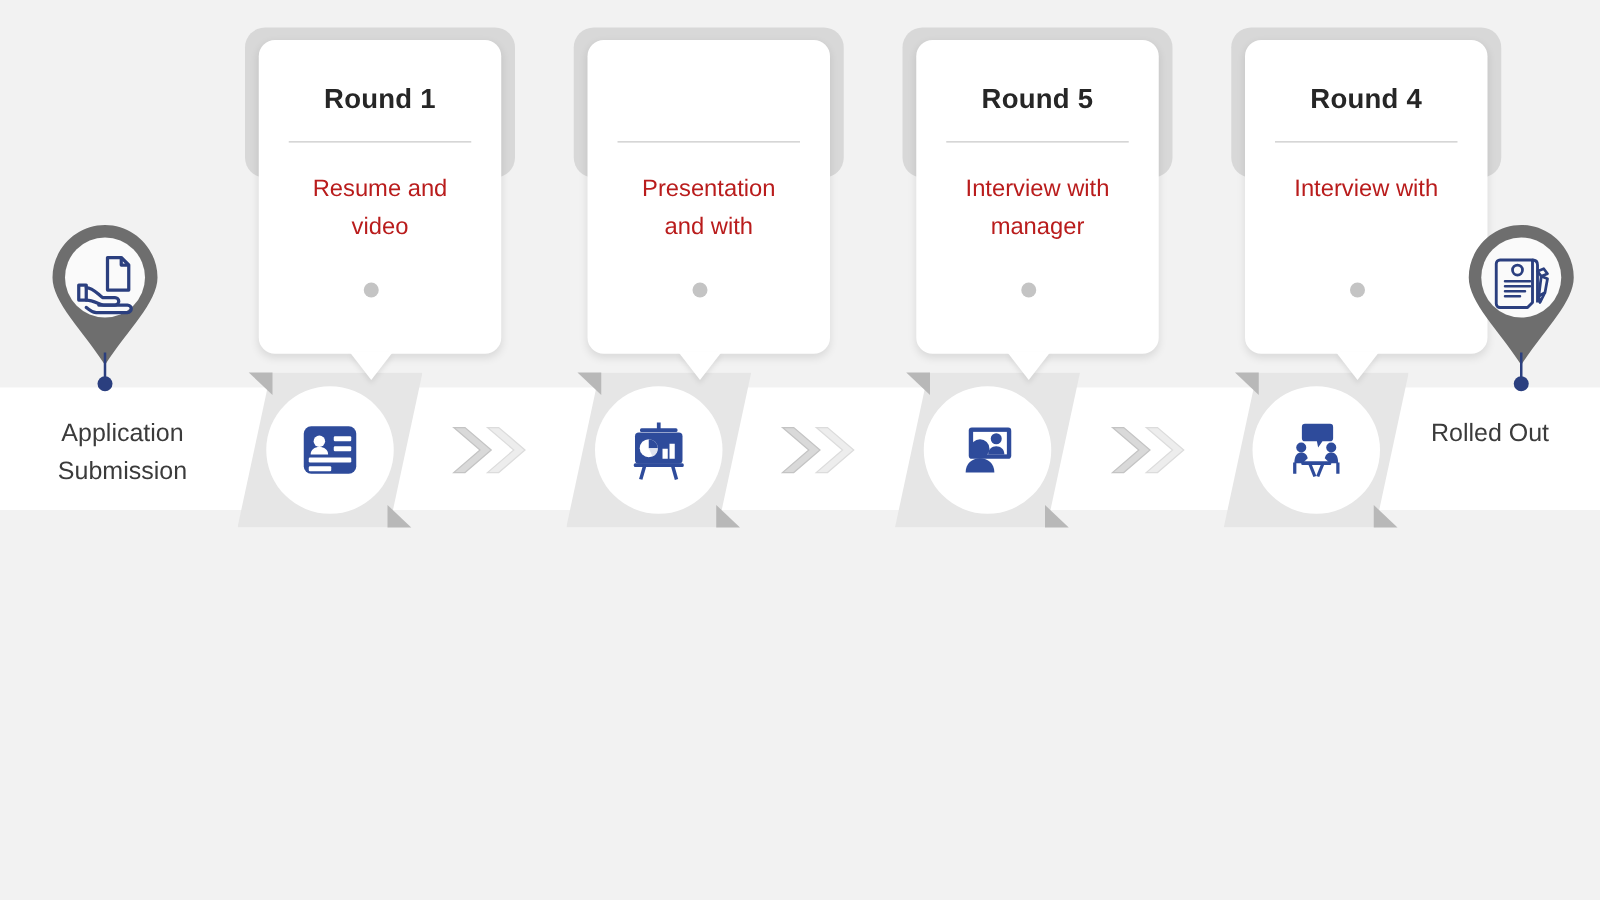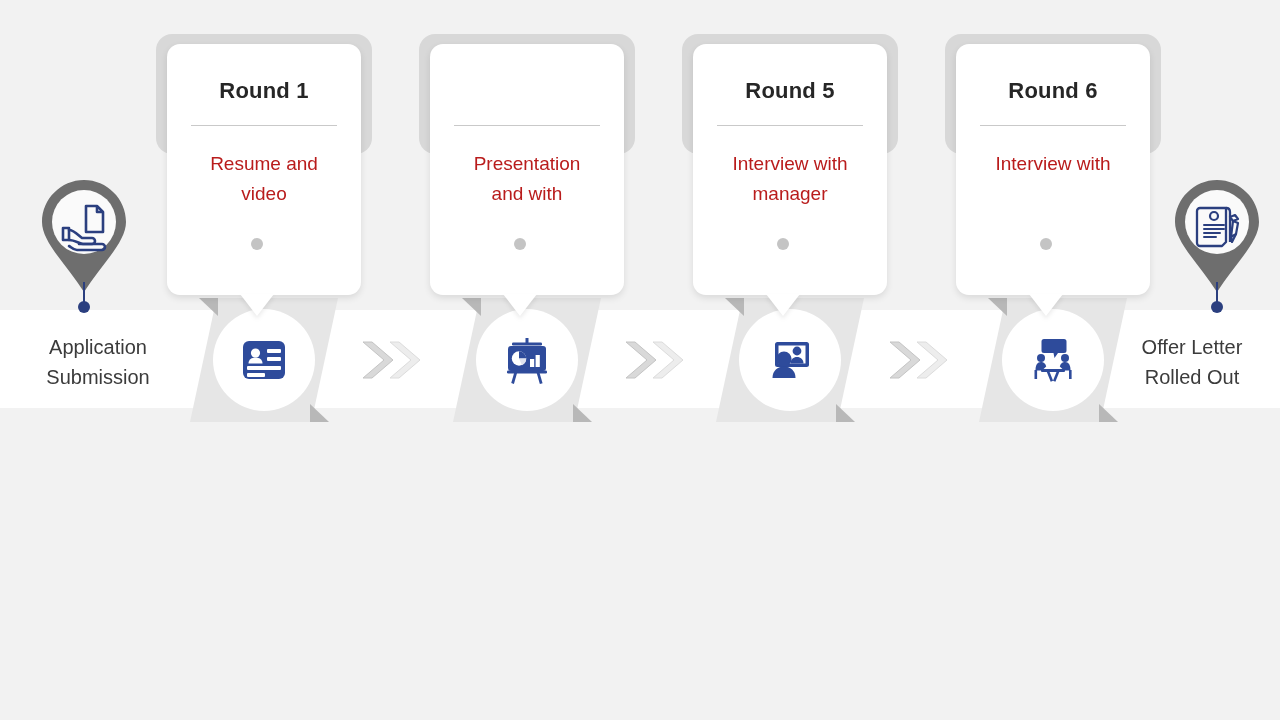--- a/index.html
+++ b/index.html
@@ -26,23 +26,24 @@
     left: 0;
     top: 310px;
     width: 1280px;
     height: 98px;
     background: #ffffff;
   }
 
   
   .card-wrap {
     position: absolute;
-    top: 34px;
+    top: 22px;
     width: 179px;
     height: 275px;
+    margin-left: 40px;
   }
   .card-shadowcard {
     position: absolute;
     left: -11px;
     top: 0px;
     width: 216px;
     height: 120px;
     background: #d8d8d8;
     border-radius: 16px;
   }
@@ -376,21 +377,21 @@
       <div>Interview with</div>
       <div>manager</div>
     </div>
     <div class="card-dot"></div>
     <div class="card-pointer"></div>
   </div>
 
   <div class="card-wrap" style="left:956px;">
     <div class="card-shadowcard"></div>
     <div class="card"></div>
-    <div class="card-title">Round 6</div>
+    <div class="card-title">Round 4</div>
     <div class="card-divider"></div>
     <div class="card-body">
       <div>Interview with</div>
     </div>
     <div class="card-dot"></div>
     <div class="card-pointer"></div>
   </div>
 
   <div class="pin" style="left:36px;">
     <svg class="pin-drop" viewBox="0 0 96 120">
@@ -429,17 +430,16 @@
     <div class="pin-stem"></div>
     <div class="pin-bead"></div>
   </div>
 
   <div class="end-label" style="left:13px;">
     <div>Application</div>
     <div>Submission</div>
   </div>
 
   <div class="end-label" style="left:1107px;">
-    <div>Offer Letter</div>
     <div>Rolled Out</div>
   </div>
 
 </div>
 
 </body></html>

